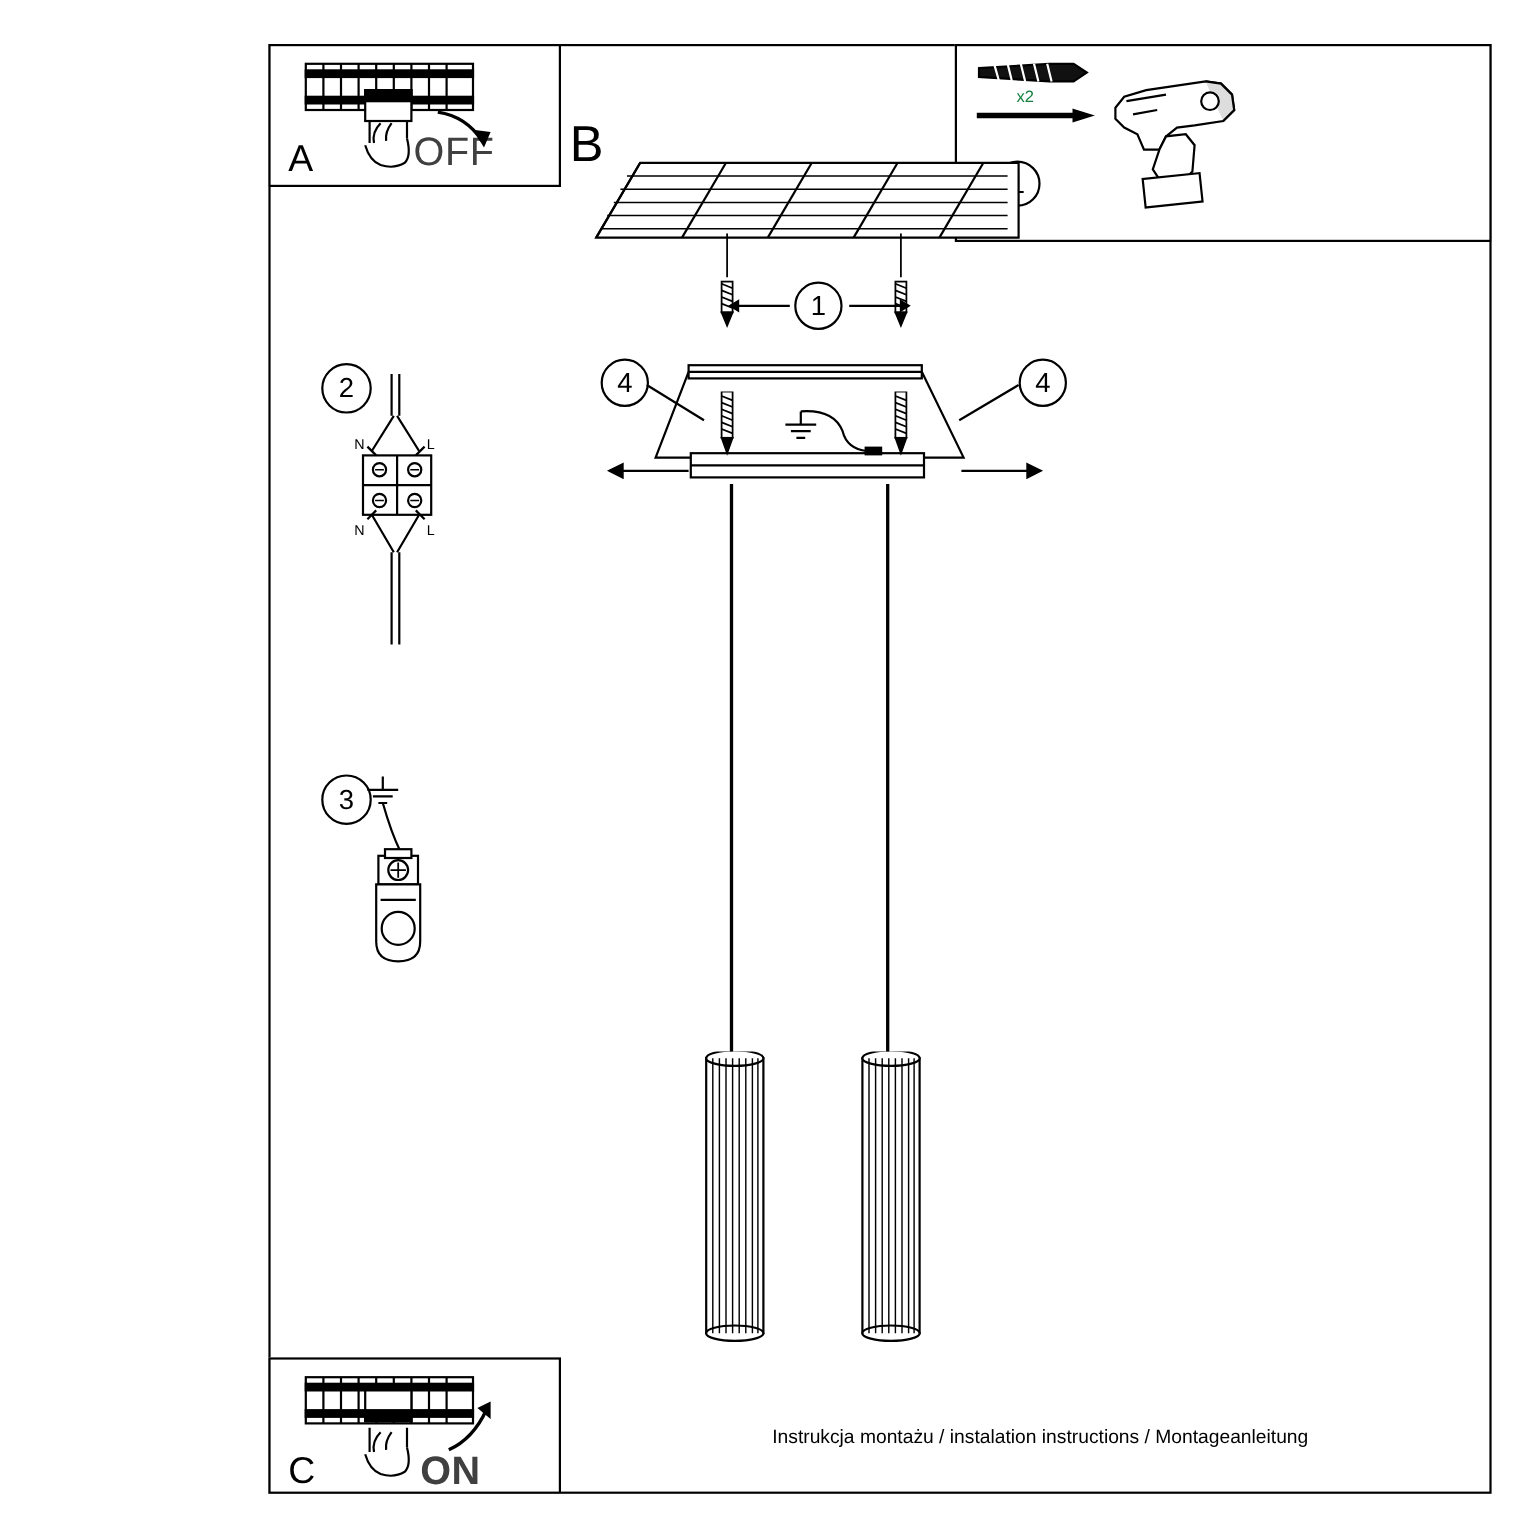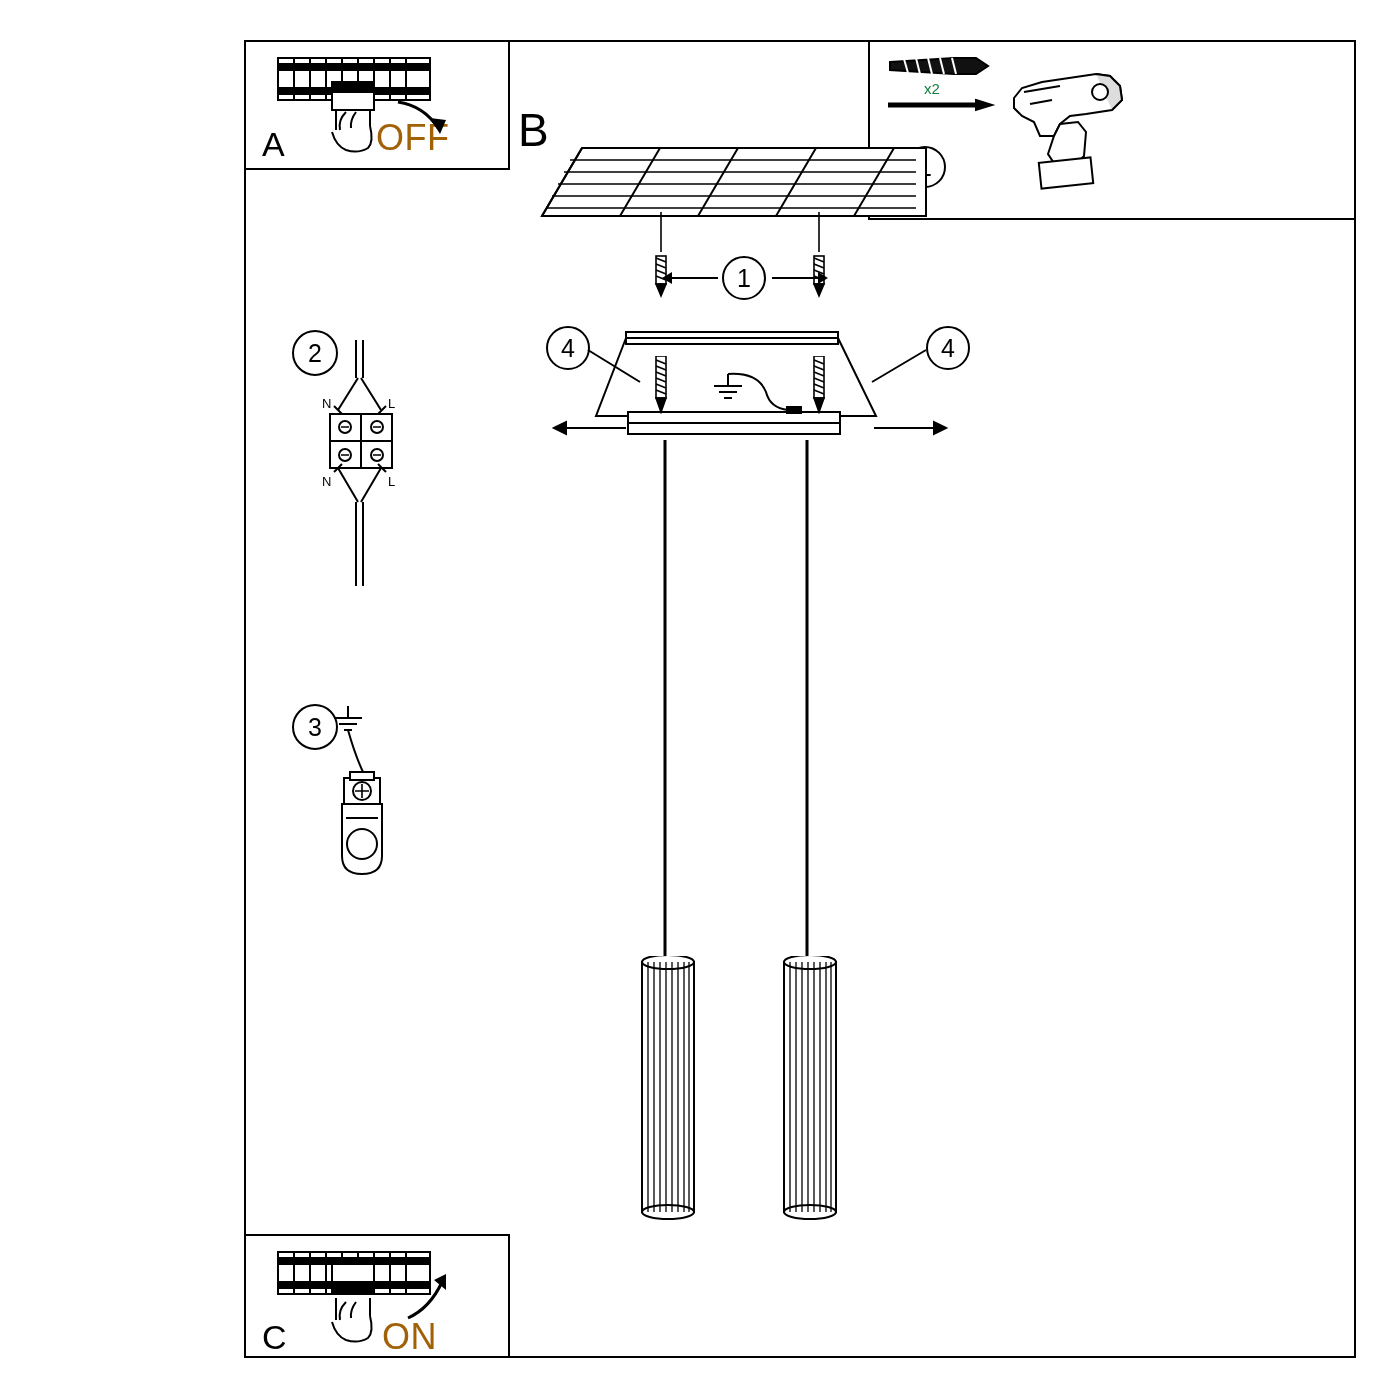--- a/index.html
+++ b/index.html
@@ -46,24 +46,24 @@
     font-family: "Liberation Sans", sans-serif;
   }
   .letter-a { left: 262px; top: 125px; }
   .letter-b { left: 518px; top: 103px; font-size: 46px; }
   .letter-c { left: 262px; top: 1318px; }
 
   .word {
     position: absolute;
     font-size: 36px;
     letter-spacing: 0.5px;
-    color: #a16207;
+    color: #404040;
   }
   .word-off { left: 376px; top: 117px; }
-  .word-on { left: 382px; top: 1316px; }
+  .word-on { left: 382px; top: 1316px; font-weight: bold; }
 
   
   .circ {
     position: absolute;
     border: 2px solid #000;
     border-radius: 50%;
     background: #fff;
     display: flex;
     align-items: center;
     justify-content: center;
@@ -432,14 +432,15 @@
     </svg>
   </div>
 
   <div class="abs" style="left:396px; top:1272px;">
     <svg width="70" height="52" viewBox="0 0 70 52">
       <path d="M12 46 q22 -10 34 -36" fill="none" stroke="#000" stroke-width="3"></path>
       <path d="M38 8 L50 2 L50 18 Z" fill="#000"></path>
     </svg>
   </div>
 
+  <div class="caption cap1">Instrukcja montażu / instalation instructions / Montageanleitung</div>
 
 </div>
 
 </body></html>

